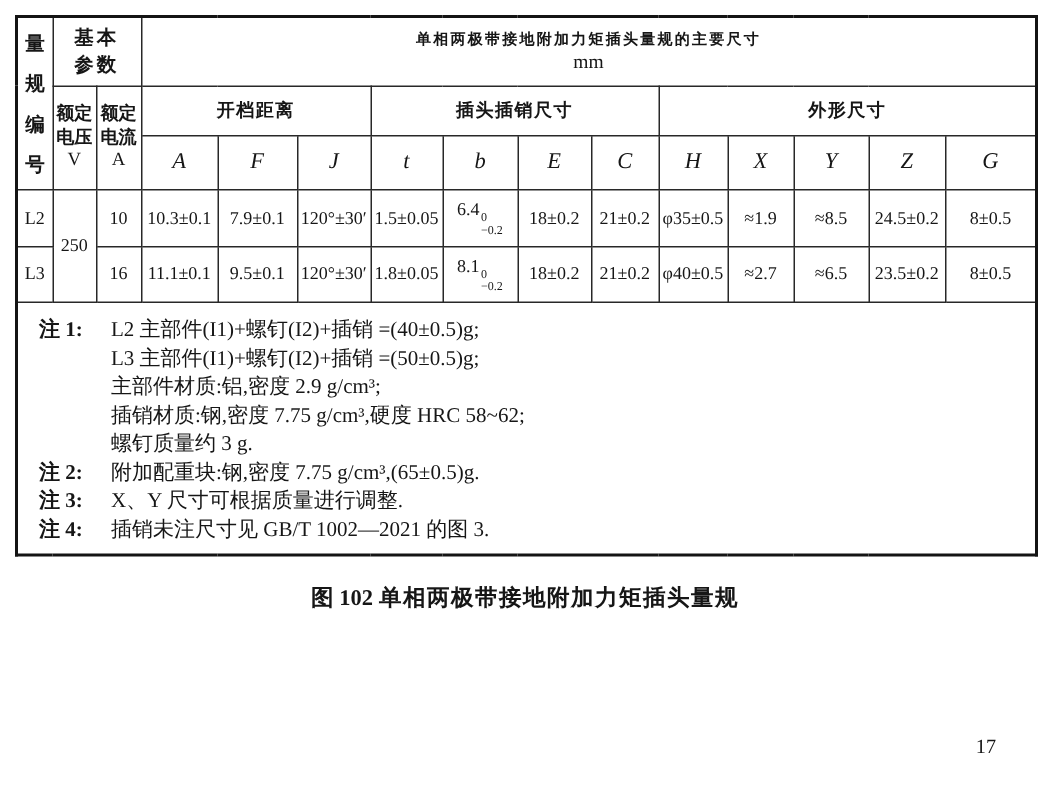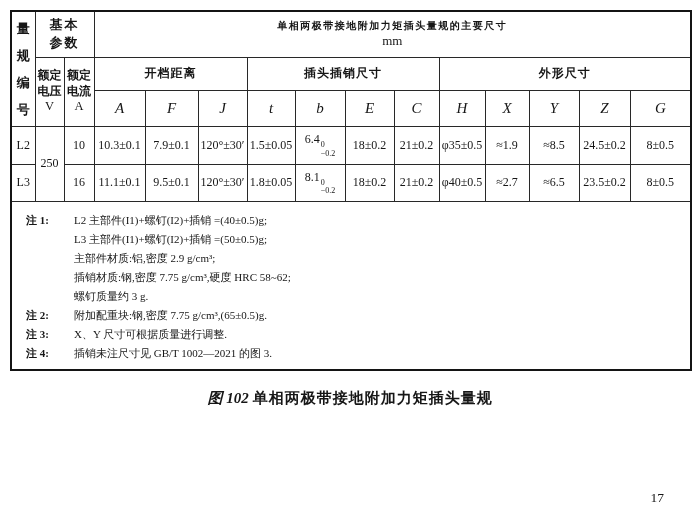--- a/index.html
+++ b/index.html
@@ -37,29 +37,29 @@
   .group { font-size: 12px; font-weight: 700; letter-spacing: 1px; }
   .letter { font-style: italic; font-size: 15px; font-weight: 400; font-family: "Liberation Serif", serif; }
   .val { font-size: 12px; font-family: "Liberation Serif", serif; white-space: nowrap; }
 
   .tol {
     display: inline-flex; flex-direction: column; align-items: flex-start;
     font-size: 8px; line-height: 8.5px; vertical-align: -4px; margin-left: 1px;
   }
 
   .notes-cell { text-align: left; vertical-align: top; padding: 9px 8px 6px 14px; }
-  .note-line { display: flex; font-size: 11px; line-height: 19px; }
+  .note-line { display: flex; font-size: 14px; line-height: 19px; }
   .note-label { flex: 0 0 48px; width: 48px; font-weight: 700; }
   .note-text { flex: 1; }
 
   .caption {
     position: absolute; top: 389px; left: 0; width: 100%;
     text-align: center; font-weight: 700; font-size: 15px; letter-spacing: 1px;
   }
-  .caption .fig-no { margin-right: 4px; letter-spacing: 0; font-style: italic; }
+  .caption .fig-no { margin-right: 4px; letter-spacing: 0; }
 
   .page-num { position: absolute; top: 490px; right: 36px; font-size: 13.5px; }
 </style>
 </head>
 <body>
 
 <div class="page">
 
   <table class="gauge">
     <colgroup>

